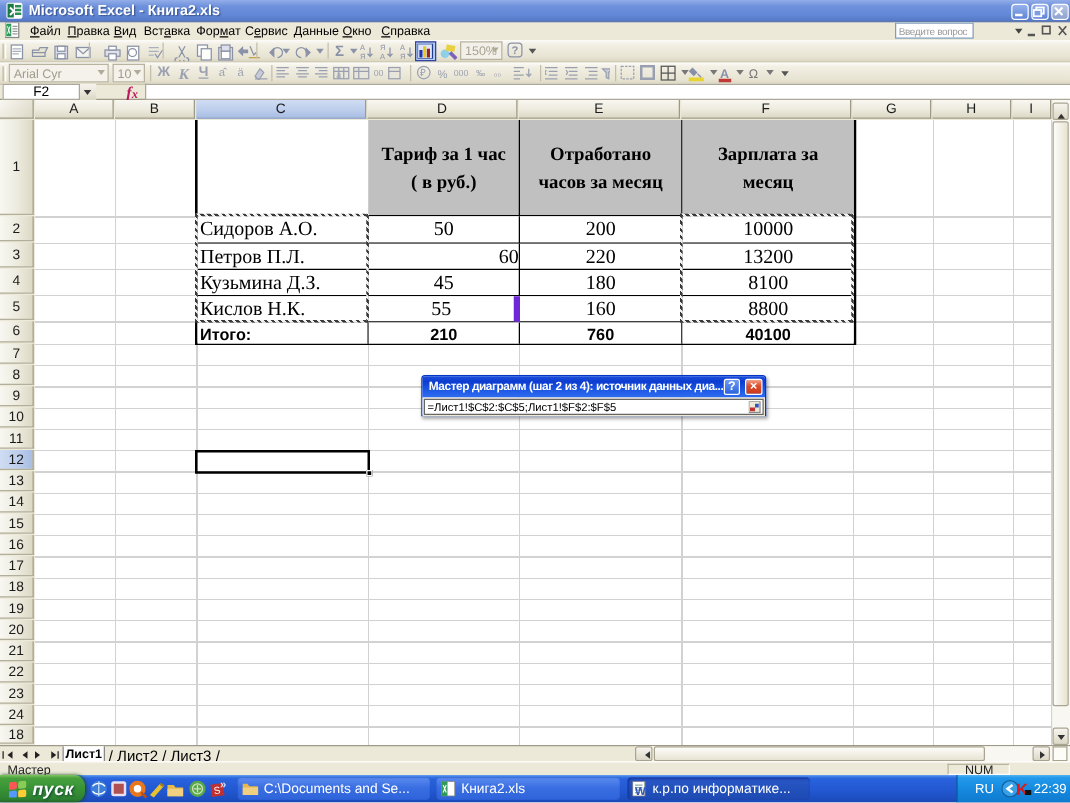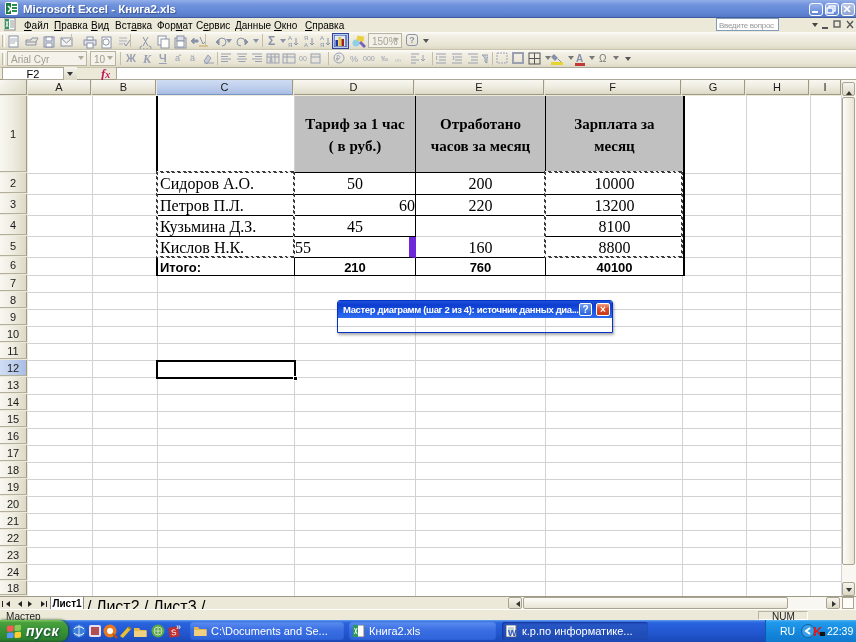--- a/index.html
+++ b/index.html
@@ -316,23 +316,24 @@
 <div class="dcell" style="left:130px;top:77px;width:137px;height:22px;border-right:1px solid #000;border-bottom:1px solid #000;padding:2px 0 0 2px">Сидоров А.О.</div>
 <div class="dcell" style="left:267px;top:77px;width:121px;height:22px;border-right:1px solid #000;border-bottom:1px solid #000;text-align:center;padding-top:2px">50</div>
 <div class="dcell" style="left:388px;top:77px;width:130px;height:22px;border-right:1px solid #000;border-bottom:1px solid #000;text-align:center;padding-top:2px">200</div>
 <div class="dcell" style="left:518px;top:77px;width:137px;height:22px;border-bottom:1px solid #000;text-align:center;padding-top:2px">10000</div>
 <div class="dcell" style="left:130px;top:99px;width:137px;height:21px;border-right:1px solid #000;border-bottom:1px solid #000;padding:2px 0 0 2px">Петров П.Л.</div>
 <div class="dcell" style="left:267px;top:99px;width:121px;height:21px;border-right:1px solid #000;border-bottom:1px solid #000;text-align:right;padding-top:2px">60</div>
 <div class="dcell" style="left:388px;top:99px;width:130px;height:21px;border-right:1px solid #000;border-bottom:1px solid #000;text-align:center;padding-top:2px">220</div>
 <div class="dcell" style="left:518px;top:99px;width:137px;height:21px;border-bottom:1px solid #000;text-align:center;padding-top:2px">13200</div>
 <div class="dcell" style="left:130px;top:120px;width:137px;height:21px;border-right:1px solid #000;border-bottom:1px solid #000;padding:2px 0 0 2px">Кузьмина Д.З.</div>
 <div class="dcell" style="left:267px;top:120px;width:121px;height:21px;border-right:1px solid #000;border-bottom:1px solid #000;text-align:center;padding-top:2px">45</div>
+<div class="dcell" style="left:388px;top:120px;width:130px;height:21px;border-right:1px solid #000;border-bottom:1px solid #000;text-align:center;padding-top:2px">180</div>
 <div class="dcell" style="left:518px;top:120px;width:137px;height:21px;border-bottom:1px solid #000;text-align:center;padding-top:2px">8100</div>
 <div class="dcell" style="left:130px;top:141px;width:137px;height:21px;border-right:1px solid #000;border-bottom:1px solid #000;padding:2px 0 0 2px">Кислов Н.К.</div>
-<div class="dcell" style="left:267px;top:141px;width:121px;height:21px;border-right:7px solid #6d28d9;border-bottom:1px solid #000;padding-top:2px">55</div>
+<div class="dcell" style="left:267px;top:141px;width:121px;height:21px;border-right:5px solid #6d28d9;border-bottom:1px solid #000;text-align:center;padding-top:2px">55</div>
 <div class="dcell" style="left:388px;top:141px;width:130px;height:21px;border-right:1px solid #000;border-bottom:1px solid #000;text-align:center;padding-top:2px">160</div>
 <div class="dcell" style="left:518px;top:141px;width:137px;height:21px;border-bottom:1px solid #000;text-align:center;padding-top:2px">8800</div>
 <div class="icell" style="left:130px;top:162px;width:137px;height:17px;border-right:1px solid #000;padding:2px 0 0 2px">Итого:</div>
 <div class="icell" style="left:267px;top:162px;width:121px;height:17px;border-right:1px solid #000;text-align:center;padding-top:2px">210</div>
 <div class="icell" style="left:388px;top:162px;width:130px;height:17px;border-right:1px solid #000;text-align:center;padding-top:2px">760</div>
 <div class="icell" style="left:518px;top:162px;width:137px;height:17px;text-align:center;padding-top:2px">40100</div>
 
 <div class="abs" style="left:128px;top:75px;width:139px;height:2px;background:repeating-linear-gradient(45deg,#3a3a3a 0 2px,#f0f0f0 2px 4px)"></div>
     <div class="abs" style="left:128px;top:160px;width:139px;height:2px;background:repeating-linear-gradient(45deg,#3a3a3a 0 2px,#f0f0f0 2px 4px)"></div>
     <div class="abs" style="left:128px;top:75px;width:2px;height:87px;background:repeating-linear-gradient(45deg,#3a3a3a 0 2px,#f0f0f0 2px 4px)"></div>
@@ -344,20 +345,28 @@
 
 <div class="abs" style="left:128px;top:264px;width:140px;height:19px;border:2px solid #000"></div>
 <div class="abs" style="left:265px;top:280px;width:5px;height:5px;background:#000;border:1px solid #fff"></div>
 
 <div class="abs" style="left:309px;top:204px;width:276px;height:33px;border:1px solid #0334c4;border-radius:3px 3px 0 0;box-shadow:1px 2px 3px rgba(0,0,0,0.35)">
  <div class="abs" style="left:0;top:0;width:274px;height:17px;background:linear-gradient(180deg,#1b50dc 0%,#0d3cd0 25%,#1a55e2 60%,#2f6cf0 100%);border-radius:2px 2px 0 0">
   <span style="position:absolute;left:5px;top:3px;color:#fff;font-weight:bold;font-size:9.5px;letter-spacing:-0.35px;width:236px;overflow:hidden;white-space:nowrap">Мастер диаграмм (шаг 2 из 4): источник данных диа...</span>
   <div class="abs" style="left:241px;top:2px;width:13px;height:13px;border-radius:2px;border:1px solid #fff;background:linear-gradient(180deg,#6f9bf2,#2a62dd);color:#fff;font-weight:bold;font-size:10px;text-align:center;line-height:12px">?</div>
   <div class="abs" style="left:258px;top:2px;width:14px;height:13px;border-radius:2px;border:1px solid #fff;background:linear-gradient(180deg,#f0a086,#dd4a28 45%,#c83b1e);color:#fff;font-weight:bold;font-size:10px;text-align:center;line-height:12px">×</div>
  </div>
+ <div class="abs" style="left:0;top:17px;width:274px;height:15px;background:#ece9d8;padding:1px">
+  <div class="abs" style="left:1px;top:1px;width:272px;height:13px;background:#fff;border:1px solid #666;font-size:9px;padding-left:2px;line-height:12px">=Лист1!$C$2:$C$5;Лист1!$F$2:$F$5</div>
+  <svg class="abs" style="left:261px;top:3px" width="10" height="10">
+          <rect x="0" y="0" width="9" height="9" fill="#ece9d8" stroke="#888"></rect>
+          <rect x="1" y="5" width="4" height="3" fill="#c03030"></rect>
+          <rect x="5" y="2" width="3" height="3" fill="#3355bb"></rect>
+        </svg>
+ </div>
 </div>
 </div>
 
 <div class="abs" style="left:842px;top:80px;width:14px;height:516px;background:#f8f7f2">
  <div class="sbtn" style="left:0;top:2px;width:13px;height:14px">
       <span class="tri" style="left:3px;top:5px;border:3px solid transparent;border-bottom:4px solid #333"></span>
     </div>
  <div class="sbtn" style="left:0;top:17px;width:13px;height:468px;border-radius:2px;background:linear-gradient(90deg,#fdfcf9,#e8e4d3)"></div>
  <div class="sbtn" style="left:0;top:502px;width:13px;height:14px">
       <span class="tri" style="left:3px;top:5px;border:3px solid transparent;border-top:4px solid #333"></span>
@@ -365,21 +374,21 @@
 </div>
 
 <div class="abs" style="left:0;top:596px;width:856px;height:13px;background:#ece9d8;border-top:1px solid #9e9a87">
  <span class="tri" style="left:3px;top:4px;border:3px solid transparent;border-right:4px solid #222"></span>
     <span class="abs" style="left:2px;top:4px;width:1px;height:6px;background:#222"></span>
  <span class="tri" style="left:15px;top:4px;border:3px solid transparent;border-right:4px solid #222"></span>
  <span class="tri" style="left:28px;top:4px;border:3px solid transparent;border-left:4px solid #222"></span>
  <span class="tri" style="left:41px;top:4px;border:3px solid transparent;border-left:4px solid #222"></span>
     <span class="abs" style="left:46px;top:4px;width:1px;height:6px;background:#222"></span>
  <div class="abs" style="left:50px;top:0;width:34px;height:12px;background:#fff;border-left:1px solid #888;border-right:1px solid #888;font-weight:bold;text-align:center;font-size:10px;padding-top:1px">Лист1</div>
- <span class="abs" style="left:87px;top:1px;font-size:16px">/ Лист2 / Лист3 /</span>
+ <span class="abs" style="left:87px;top:1px;font-size:12px">/ Лист2 / Лист3 /</span>
  <div class="abs" style="left:508px;top:0px;width:348px;height:13px;background:#f8f7f2">
   <div class="sbtn" style="left:0;top:0;width:14px;height:12px">
         <span class="tri" style="left:4px;top:3px;border:3px solid transparent;border-right:4px solid #333"></span>
       </div>
   <div class="sbtn" style="left:15px;top:0;width:265px;height:12px;border-radius:2px;background:linear-gradient(180deg,#fdfcf9,#e8e4d3)"></div>
   <div class="sbtn" style="left:318px;top:0;width:14px;height:12px">
         <span class="tri" style="left:5px;top:3px;border:3px solid transparent;border-left:4px solid #333"></span>
       </div>
   <div class="abs" style="left:334px;top:0;width:12px;height:12px;background:#fdfcf7;border:1px solid #a9a490"></div>
  </div>

